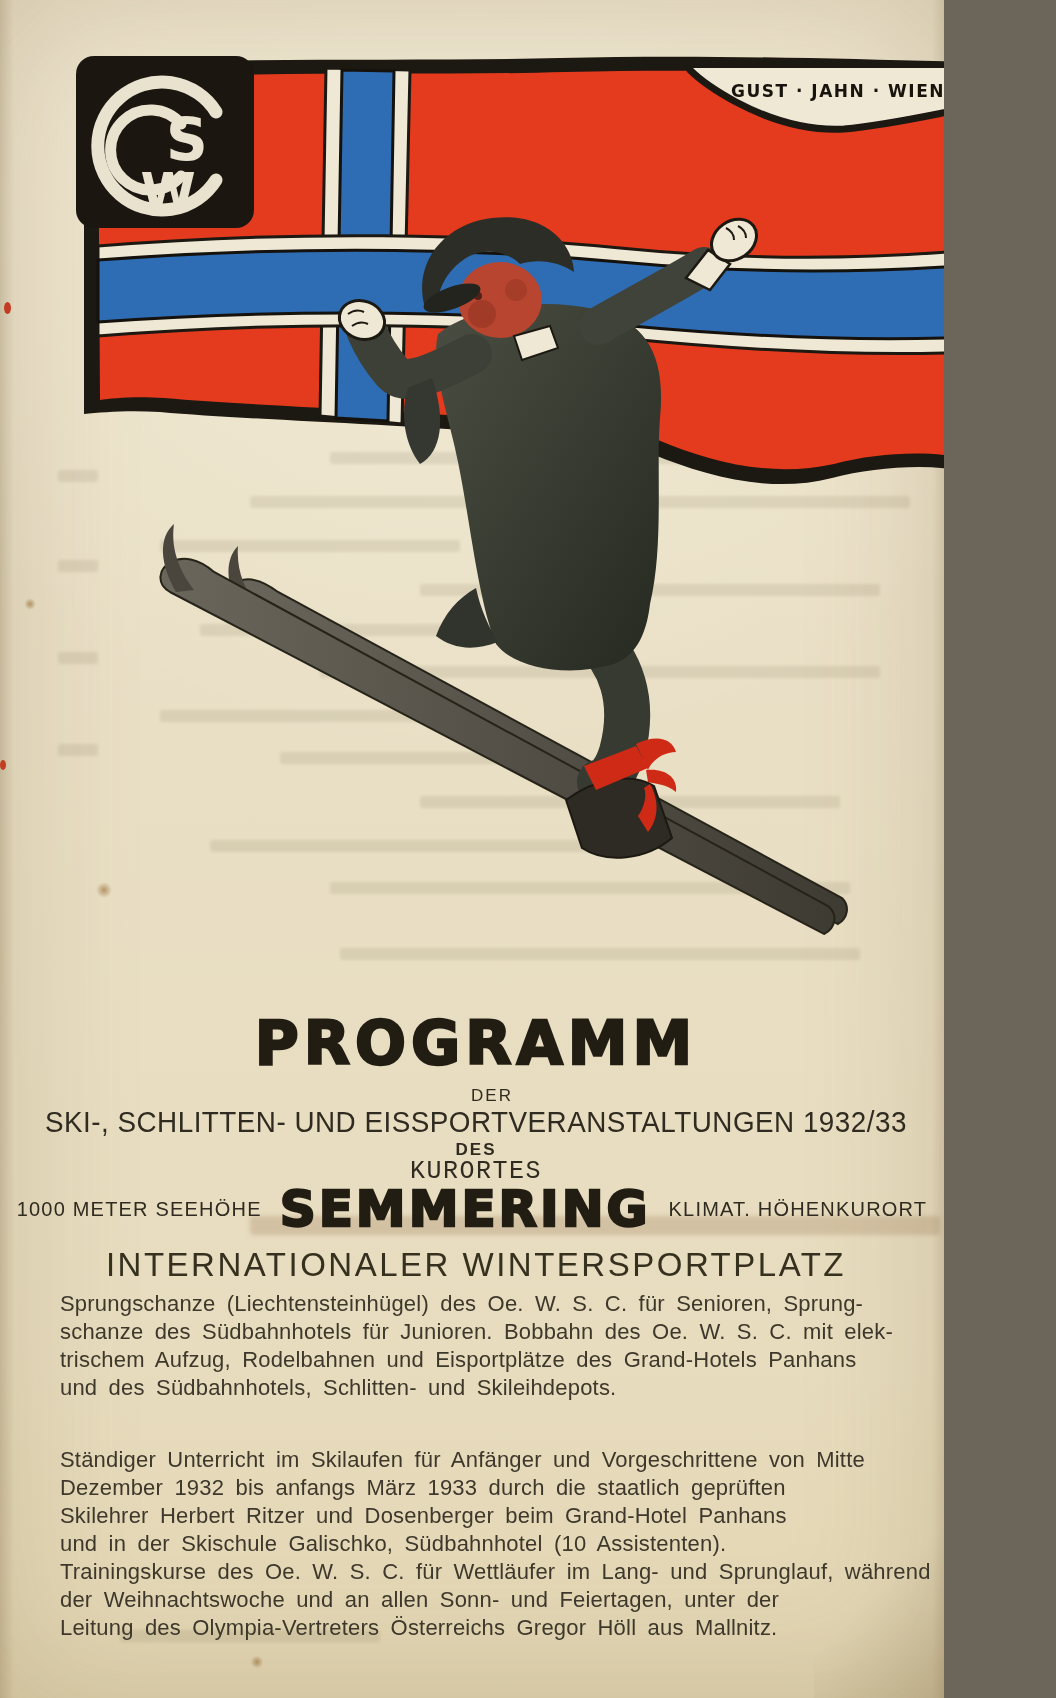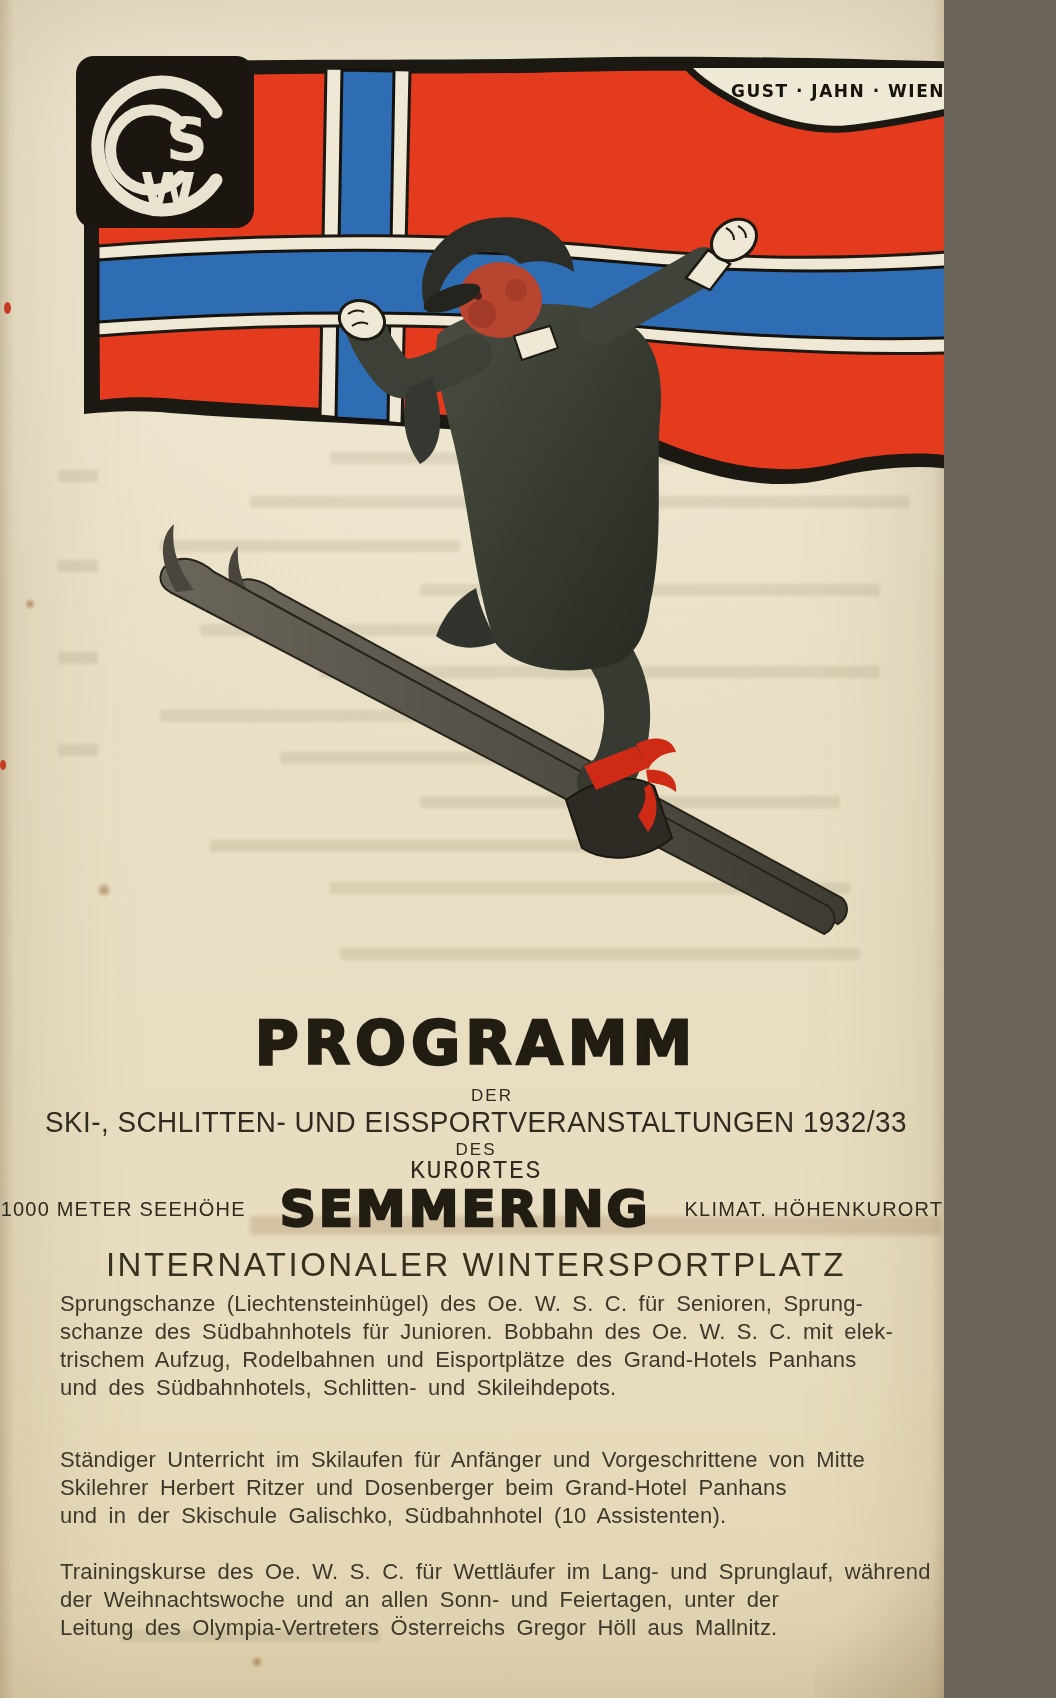--- a/index.html
+++ b/index.html
@@ -23,24 +23,24 @@
   .corner-fold{position:absolute;right:0;bottom:0;width:130px;height:160px;
        background:linear-gradient(315deg, rgba(90,70,35,.18), rgba(90,70,35,0) 60%);}
   
   .abs{position:absolute;left:8px;right:0;text-align:center;}
   .fat{font-family:"DejaVu Sans",sans-serif;font-weight:bold;color:#221d13;
        -webkit-text-stroke:2.4px #221d13;}
   .t-programm{top:1008px;font-size:60px;letter-spacing:5px;}
   .t-der{top:1086px;font-size:17px;letter-spacing:2px;color:#2f2b20;padding-left:32px;}
   .t-events{top:1106px;font-size:29px;color:#2f2b20;}
   .t-events span{display:inline-block;transform:scaleX(.96);transform-origin:center;letter-spacing:.5px;}
-  .t-des{top:1140px;font-size:17px;letter-spacing:2px;color:#2f2b20;}
+  .t-des{top:1140px;font-size:17px;letter-spacing:2px;color:#2f2b20;font-weight:bold;}
   .t-kurortes{top:1157px;font-size:25px;letter-spacing:1.5px;color:#2f2b20;font-family:Liberation Mono, monospace;}
   .resort-row{position:absolute;top:1180px;left:0;right:0;display:flex;
-      justify-content:center;align-items:center;gap:34px;}
+      justify-content:center;align-items:center;gap:18px;}
   .resort-side{font-size:20px;letter-spacing:1.2px;color:#2f2b20;}
   .resort-name{font-size:50px;letter-spacing:3px;line-height:58px;}
   .tagline{top:1246px;font-size:33px;letter-spacing:2.5px;color:#36311f;}
   .para{position:absolute;left:60px;right:60px;color:#3d382b;}
   .para .line{text-align:left;font-size:22px;line-height:28px;
       letter-spacing:.2px;word-spacing:5px;white-space:nowrap;}
   .p-fac{top:1290px;}
   .h-skikurse{top:1402px;font-size:33px;letter-spacing:3px;color:#36311f;}
   .p-instr{top:1446px;}
   .p-train{top:1558px;}
@@ -195,20 +195,21 @@
   <div class="para p-fac">
     <div class="line">Sprungschanze (Liechtensteinhügel) des Oe. W. S. C. für Senioren, Sprung-</div>
     <div class="line">schanze des Südbahnhotels für Junioren. Bobbahn des Oe. W. S. C. mit elek-</div>
     <div class="line">trischem Aufzug, Rodelbahnen und Eisportplätze des Grand-Hotels Panhans</div>
     <div class="line">und des Südbahnhotels, Schlitten- und Skileihdepots.</div>
   </div>
 
 
   <div class="para p-instr">
     <div class="line">Ständiger Unterricht im Skilaufen für Anfänger und Vorgeschrittene von Mitte</div>
+    <div class="line">Dezember 1932 bis anfangs März 1933 durch die staatlich geprüften</div>
     <div class="line">Skilehrer Herbert Ritzer und Dosenberger beim Grand-Hotel Panhans</div>
     <div class="line">und in der Skischule Galischko, Südbahnhotel (10 Assistenten).</div>
   </div>
 
   <div class="para p-train">
     <div class="line">Trainingskurse des Oe. W. S. C. für Wettläufer im Lang- und Sprunglauf, während</div>
     <div class="line">der Weihnachtswoche und an allen Sonn- und Feiertagen, unter der</div>
     <div class="line">Leitung des Olympia-Vertreters Österreichs Gregor Höll aus Mallnitz.</div>
   </div>
 

